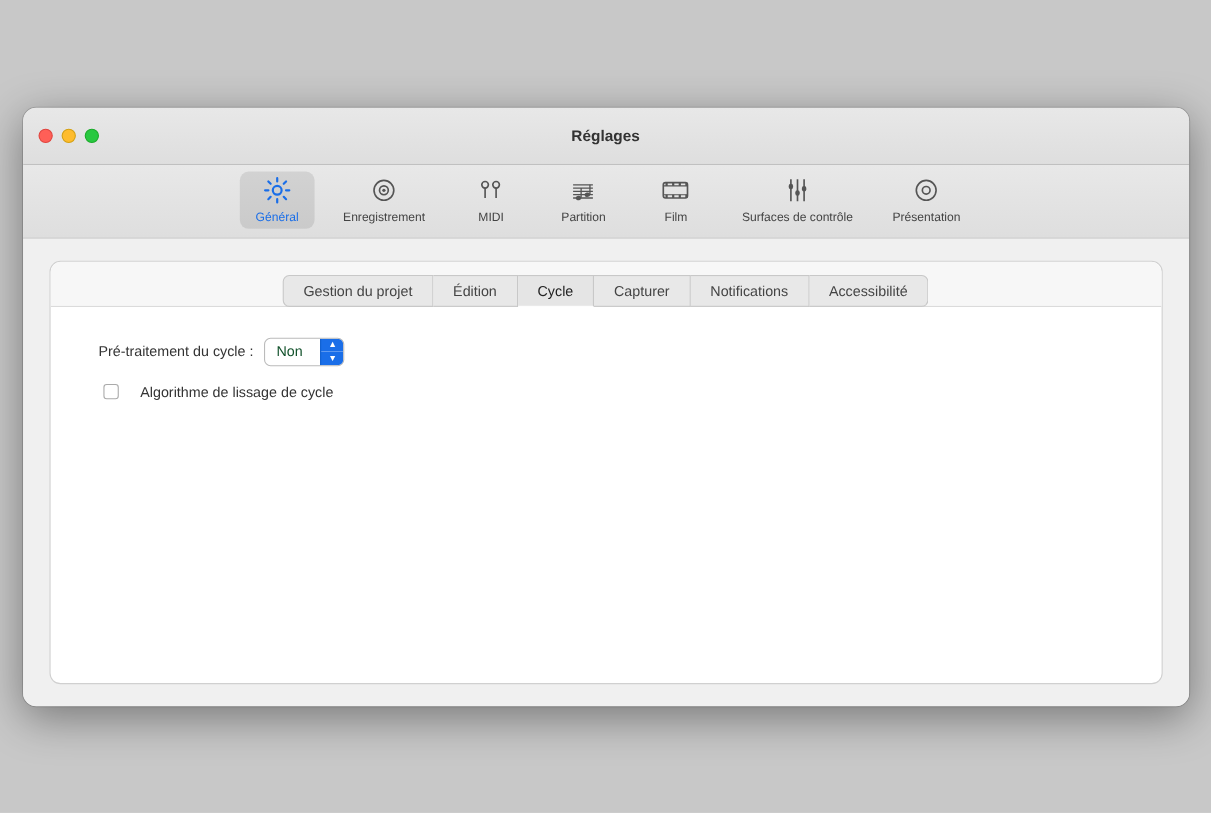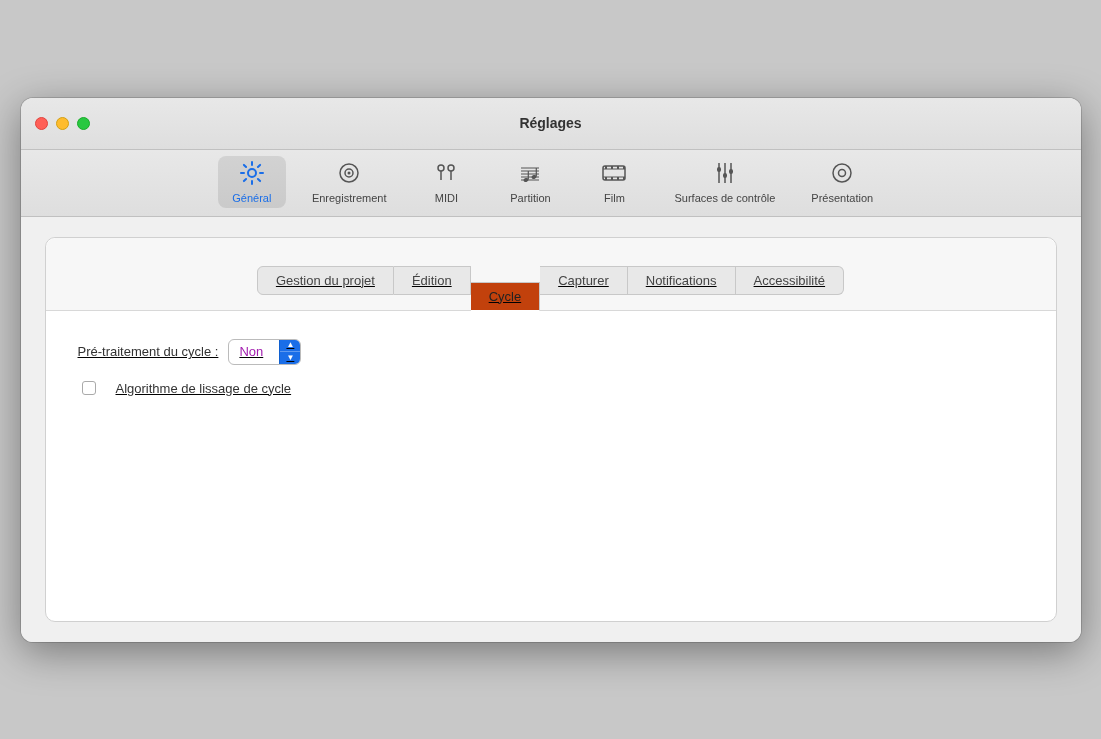--- a/index.html
+++ b/index.html
@@ -122,21 +122,20 @@
     }
 
     .tab-panel {
       background: white;
       border-radius: 10px;
       border: 1px solid #d0d0d0;
       height: 100%;
       display: flex;
       flex-direction: column;
       overflow: hidden;
-      text-decoration: underline;
     }
 
     .sub-tabs {
       display: flex;
       align-items: center;
       justify-content: center;
       padding: 12px 16px 0;
       border-bottom: 1px solid #d8d8d8;
       background: #f7f7f7;
       border-radius: 10px 10px 0 0;
@@ -161,31 +160,30 @@
 
     .sub-tab:last-child {
       border-radius: 0 6px 6px 0;
     }
 
     .sub-tab + .sub-tab {
       border-left: none;
     }
 
     .sub-tab.active {
-      background: #c2410c;
+      background: #e5e5e5;
       color: #222;
       font-weight: 500;
       border-bottom-color: white;
       z-index: 1;
-      margin-top: 32px;
     }
 
     .tab-content {
       flex: 1;
-      padding: 28px 32px;
+      padding: 28px 44px;
     }
 
     .form-row {
       display: flex;
       align-items: center;
       gap: 10px;
       margin-bottom: 16px;
     }
 
     .form-label {
@@ -199,21 +197,21 @@
       align-items: center;
       border: 1px solid #bbb;
       border-radius: 6px;
       overflow: hidden;
       background: white;
     }
 
     .select-text {
       padding: 3px 10px;
       font-size: 13px;
-      color: #a21caf;
+      color: #14532d;
       min-width: 50px;
     }
 
     .stepper-group {
       display: flex;
       flex-direction: column;
       background: #1a6ee8;
       border-left: 1px solid #1060d0;
     }
 

